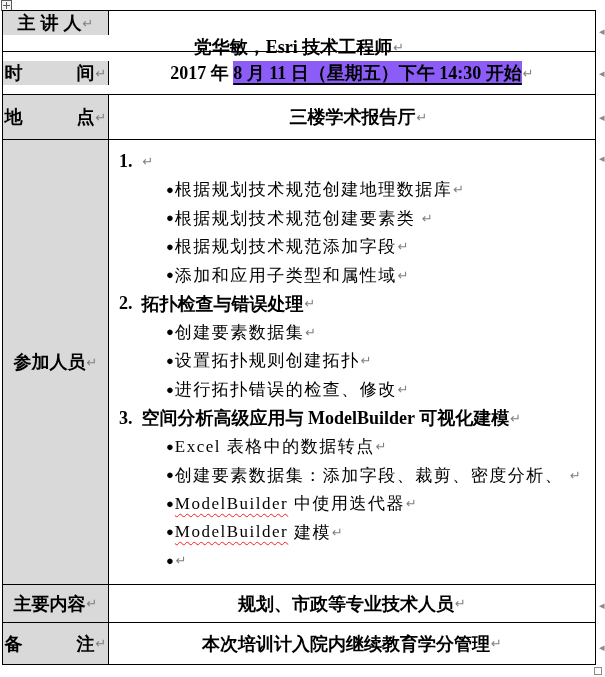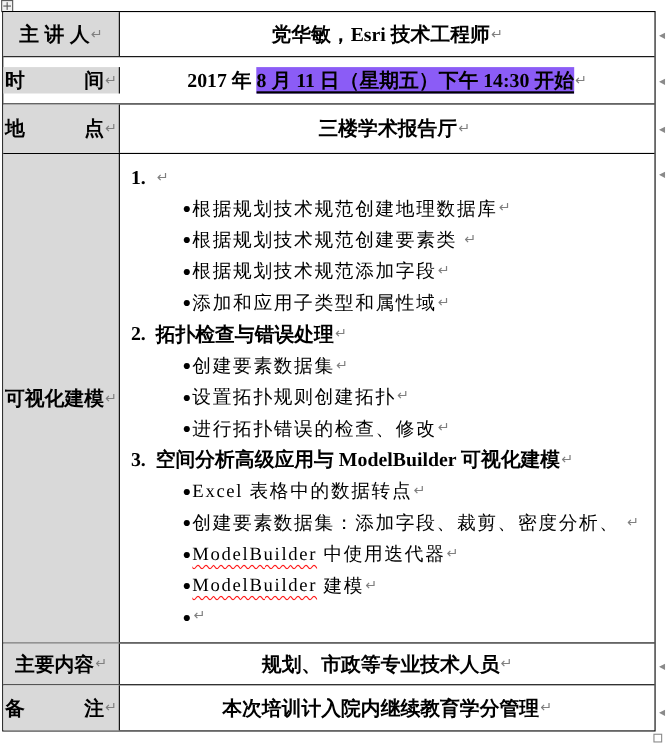--- a/index.html
+++ b/index.html
@@ -29,21 +29,21 @@
     white-space: pre;
   }
   .cnt {
     flex: 1;
     display: flex; align-items: center; justify-content: center;
     font-size: 18px; font-weight: bold; color: #000;
     
     font-family: "Liberation Serif", sans-serif;
     white-space: pre;
   }
-  .r1 { height: 40px; }
+  .r1 { height: 40px; flex-direction: column; }
   .r2 { height: 42px; align-items: center; }
   .r3 { height: 44px; gap: 13px; }
   .r4 { height: 444px; }
   .r5 { height: 37px; }
   .r6 { height: 41px; }
 
   
   .cnt-main {
     flex: 1;
     display: flex; flex-direction: column; justify-content: space-between;
@@ -121,21 +121,21 @@
       <div class="lbl"><span>时　　　间</span><span class="eom">↵</span></div>
       <div class="cnt"><span>2017 年 </span><span class="hl">8 月 11 日（星期五）下午 14:30 开始</span><span class="eom">↵</span></div>
     </div>
 
     <div class="trow r3">
       <div class="lbl"><span>地　　　点</span><span class="eom">↵</span></div>
       <div class="cnt"><span>三楼学术报告厅</span><span class="eom">↵</span></div>
     </div>
 
     <div class="trow r4">
-      <div class="lbl"><span>可视化建模</span><span class="eom">↵</span></div>
+      <div class="lbl"><span>参加人员</span><span class="eom">↵</span></div>
       <div class="cnt-main">
 
         <div class="c-line c-num"><span class="num">1.</span><span class="eom">↵</span></div>
 
         <div class="c-line c-bul"><span class="bdot">●</span><span>根据规划技术规范创建地理数据库</span><span class="eom">↵</span></div>
 
         <div class="c-line c-bul"><span class="bdot">●</span><span>根据规划技术规范创建要素类 </span><span class="eom">↵</span></div>
 
         <div class="c-line c-bul"><span class="bdot">●</span><span>根据规划技术规范添加字段</span><span class="eom">↵</span></div>
 

